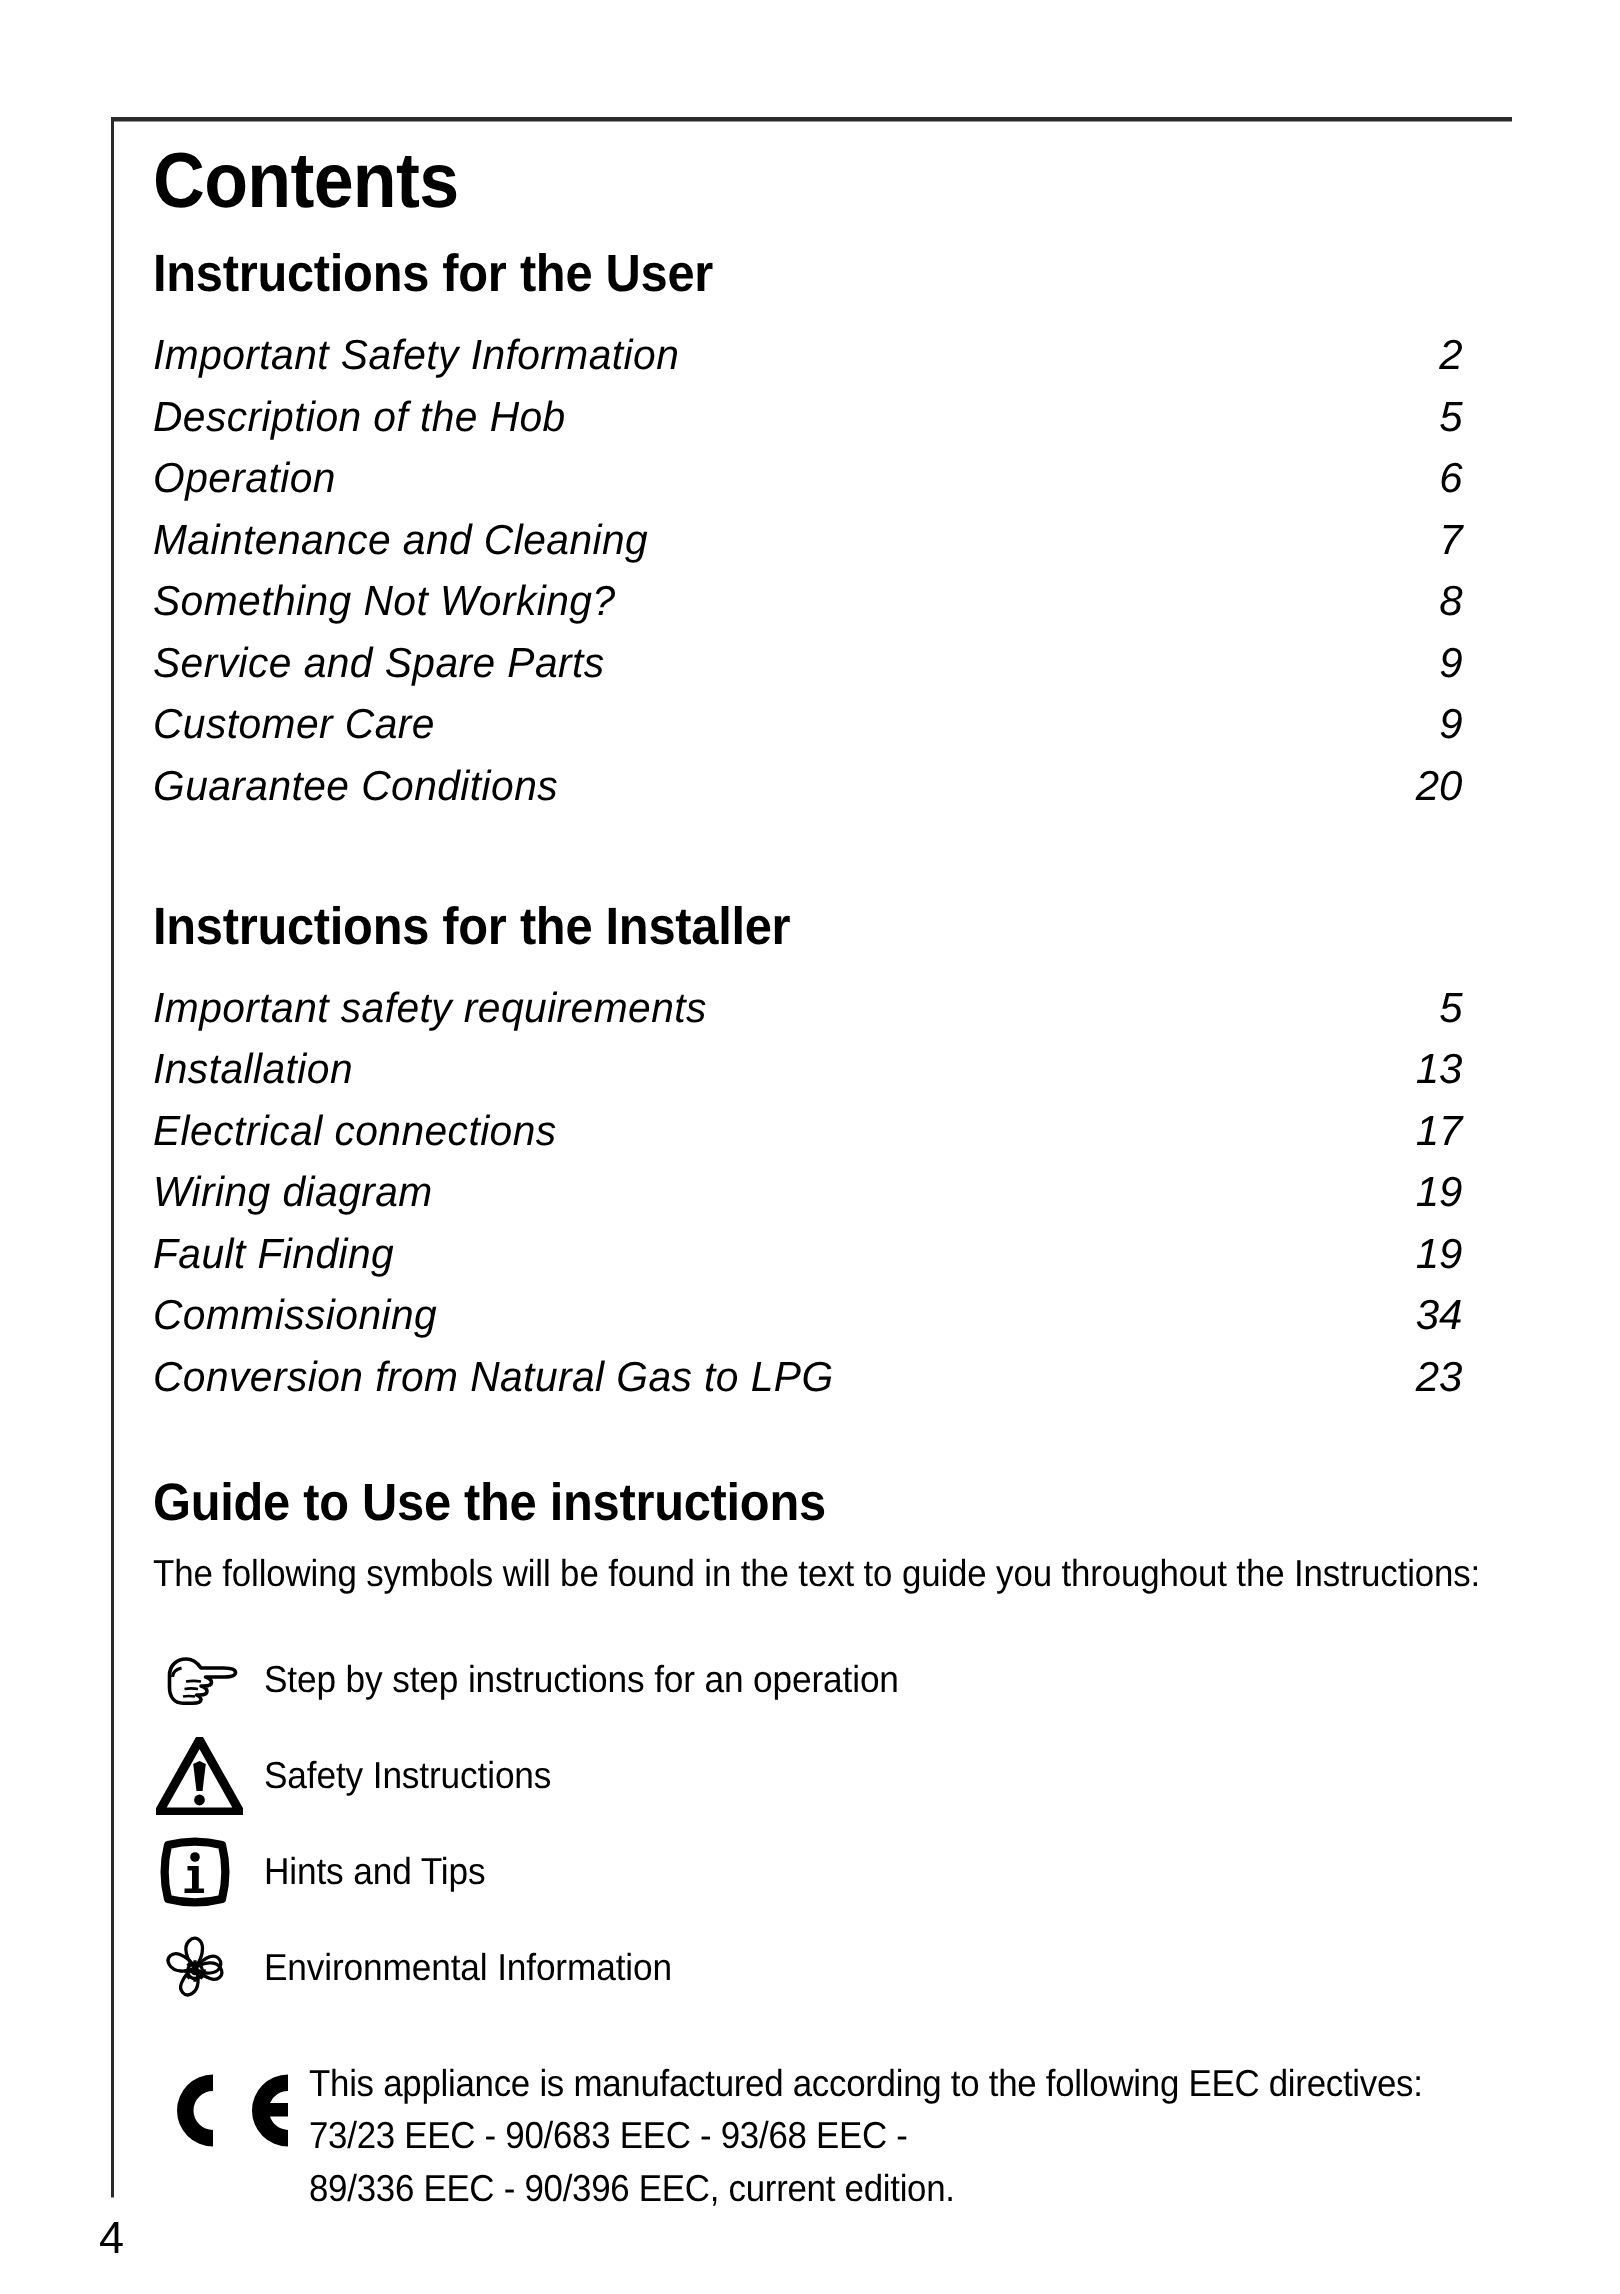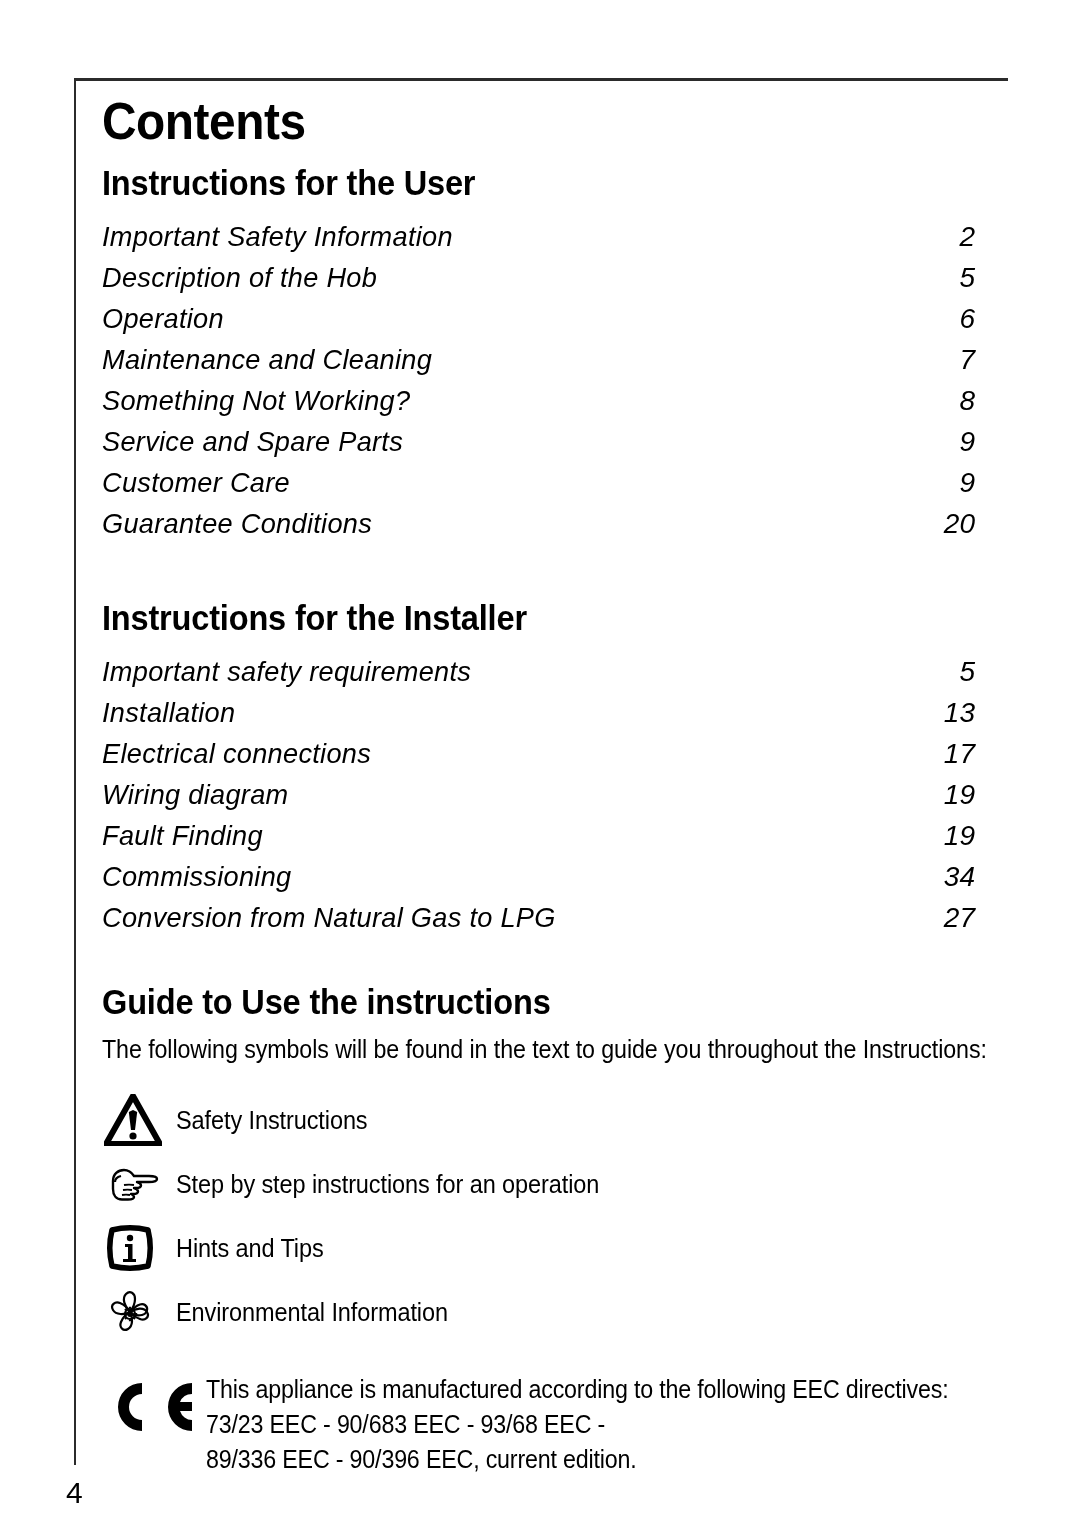--- a/index.html
+++ b/index.html
@@ -239,56 +239,56 @@
     <li class="toc-row">
       <span class="toc-label">Fault Finding</span>
       <span class="toc-page">19</span>
     </li>
     <li class="toc-row">
       <span class="toc-label">Commissioning</span>
       <span class="toc-page">34</span>
     </li>
     <li class="toc-row">
       <span class="toc-label">Conversion from Natural Gas to LPG</span>
-      <span class="toc-page">27</span>
+      <span class="toc-page">23</span>
     </li>
   </ul>
 
   <div class="gap-after-installer"></div>
 
   <h2 class="section-heading">Guide to Use the instructions</h2>
 
   <p id="guide-intro">The following symbols will be found in the text to guide you throughout the Instructions:</p>
 
   <ul class="symbol-list">
-
-    <li class="symbol-row">
-      <span class="symbol-icon">
-        <svg width="58" height="52" viewBox="0 0 58 52" aria-hidden="true">
-          <path d="M29 2 L56 50 L2 50 Z" fill="none" stroke="#000" stroke-width="6" stroke-linejoin="miter"></path>
-          <path d="M29 16 L33.2 18 L31 36 L27 36 L24.8 18 Z" fill="#000"></path>
-          <circle cx="29" cy="42" r="3.6" fill="#000"></circle>
-        </svg>
-      </span>
-      <span class="symbol-text">Safety Instructions</span>
-    </li>
 
     <li class="symbol-row">
       <span class="symbol-icon">
         <svg width="58" height="40" viewBox="0 0 58 40" aria-hidden="true">
           <path d="M9 17 C9 10 14 6 20 6 C25 6 28 9 30 12 L45 12 C50 12 53 13 53 15 C53 17 50 18 45 18 L33 18
                    C36 19 37 20 37 21.5 C37 23 35 24 32 24 L30 24 C33 25 34 26 34 27.5 C34 29 32 30 29 30 L27 30
                    C29 31 30 32 30 33 C30 34.5 28 35.5 24 35.5 L18 35.5 C12 35.5 9 31 9 25 Z" fill="none" stroke="#000" stroke-width="2.4" stroke-linejoin="round"></path>
           <path d="M20 21 C23 20.5 27 20.5 30 21" fill="none" stroke="#000" stroke-width="1.8"></path>
           <path d="M19 26 C22 25.5 25 25.5 28 26" fill="none" stroke="#000" stroke-width="1.8"></path>
           <path d="M18 31 C21 30.5 23 30.5 26 31" fill="none" stroke="#000" stroke-width="1.8"></path>
           <path d="M17 12 C13 13 11 15 11 18" fill="none" stroke="#000" stroke-width="2.2"></path>
         </svg>
       </span>
       <span class="symbol-text">Step by step instructions for an  operation</span>
+    </li>
+
+    <li class="symbol-row">
+      <span class="symbol-icon">
+        <svg width="58" height="52" viewBox="0 0 58 52" aria-hidden="true">
+          <path d="M29 2 L56 50 L2 50 Z" fill="none" stroke="#000" stroke-width="6" stroke-linejoin="miter"></path>
+          <path d="M29 16 L33.2 18 L31 36 L27 36 L24.8 18 Z" fill="#000"></path>
+          <circle cx="29" cy="42" r="3.6" fill="#000"></circle>
+        </svg>
+      </span>
+      <span class="symbol-text">Safety Instructions</span>
     </li>
 
     <li class="symbol-row">
       <span class="symbol-icon">
         <svg width="52" height="52" viewBox="0 0 52 52" aria-hidden="true">
           <path d="M8 8 C20 5 32 5 44 8 C47 20 47 32 44 44 C32 47 20 47 8 44 C5 32 5 20 8 8 Z" fill="none" stroke="#000" stroke-width="5.5" stroke-linejoin="round"></path>
           <circle cx="26" cy="16" r="3.2" fill="#000"></circle>
           <path d="M21 22 L28.5 22 L28.5 37 L32 37 L32 40 L19 40 L19 37 L24 37 L24 25 L21 25 Z" fill="#000"></path>
         </svg>
       </span>

